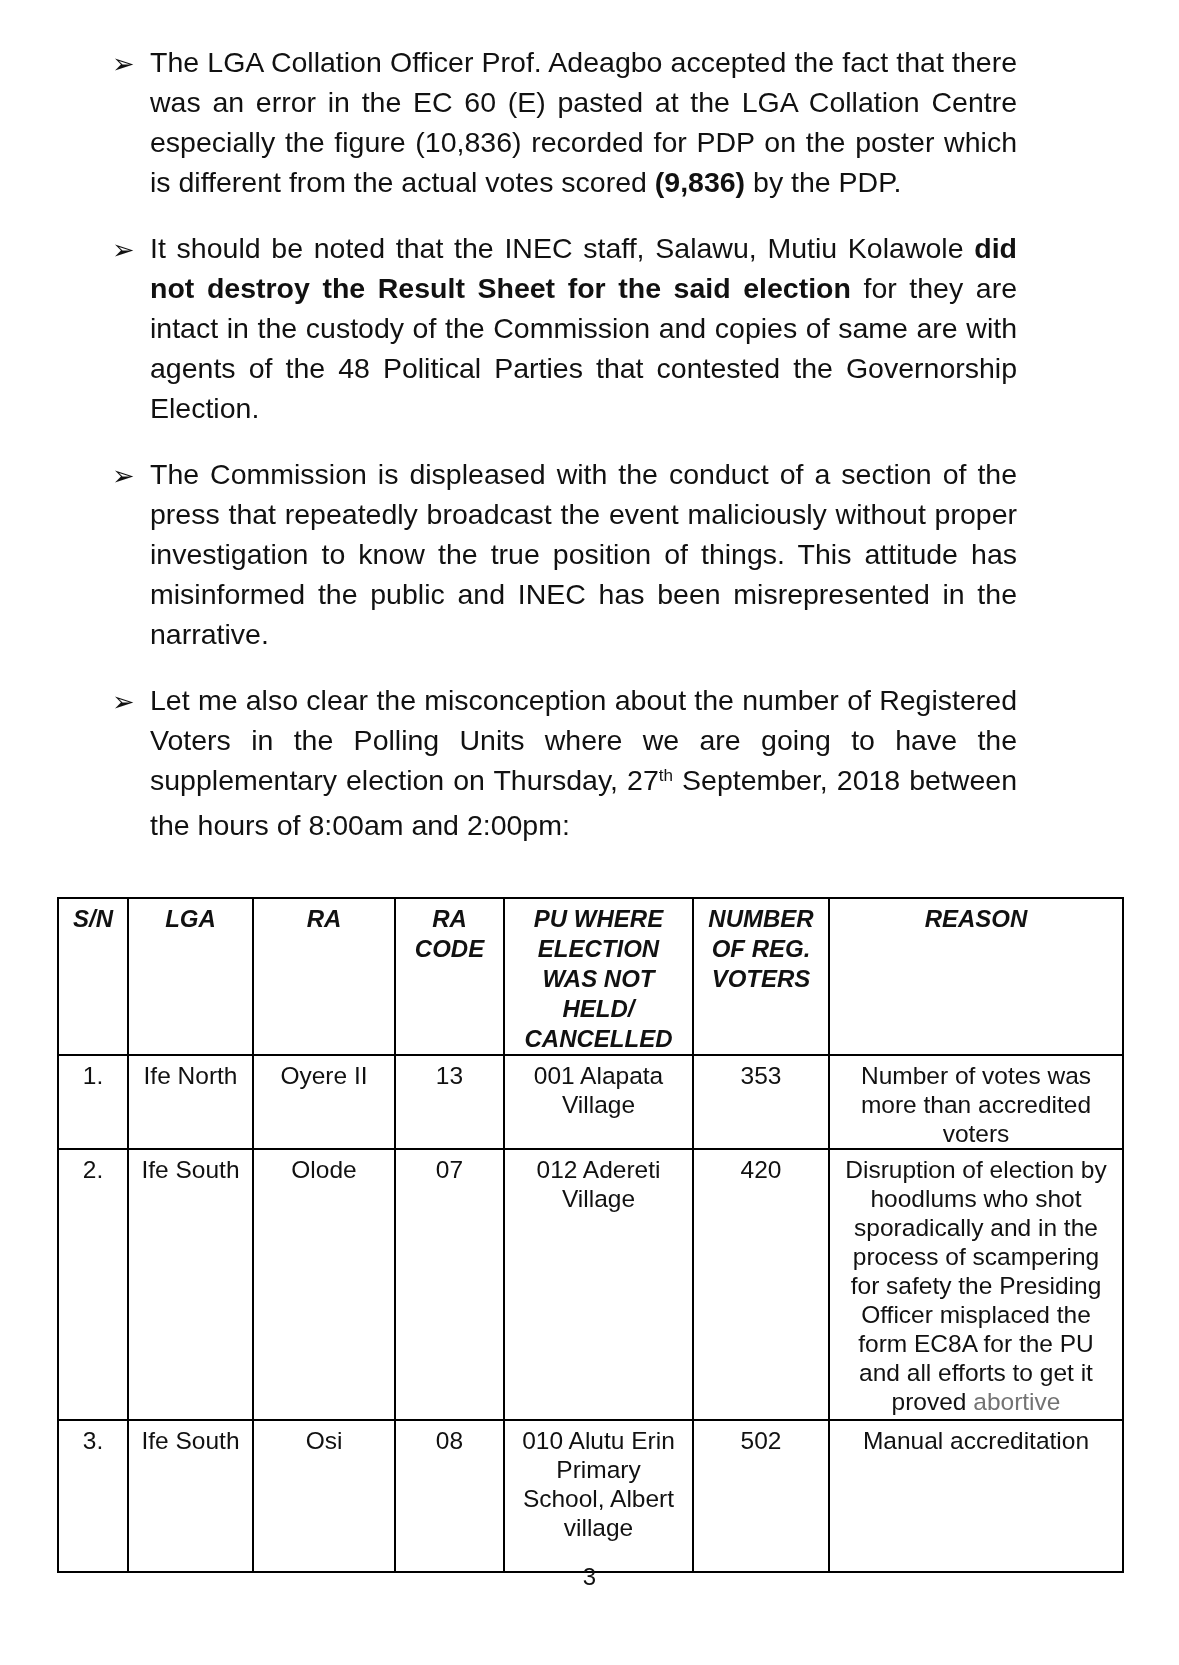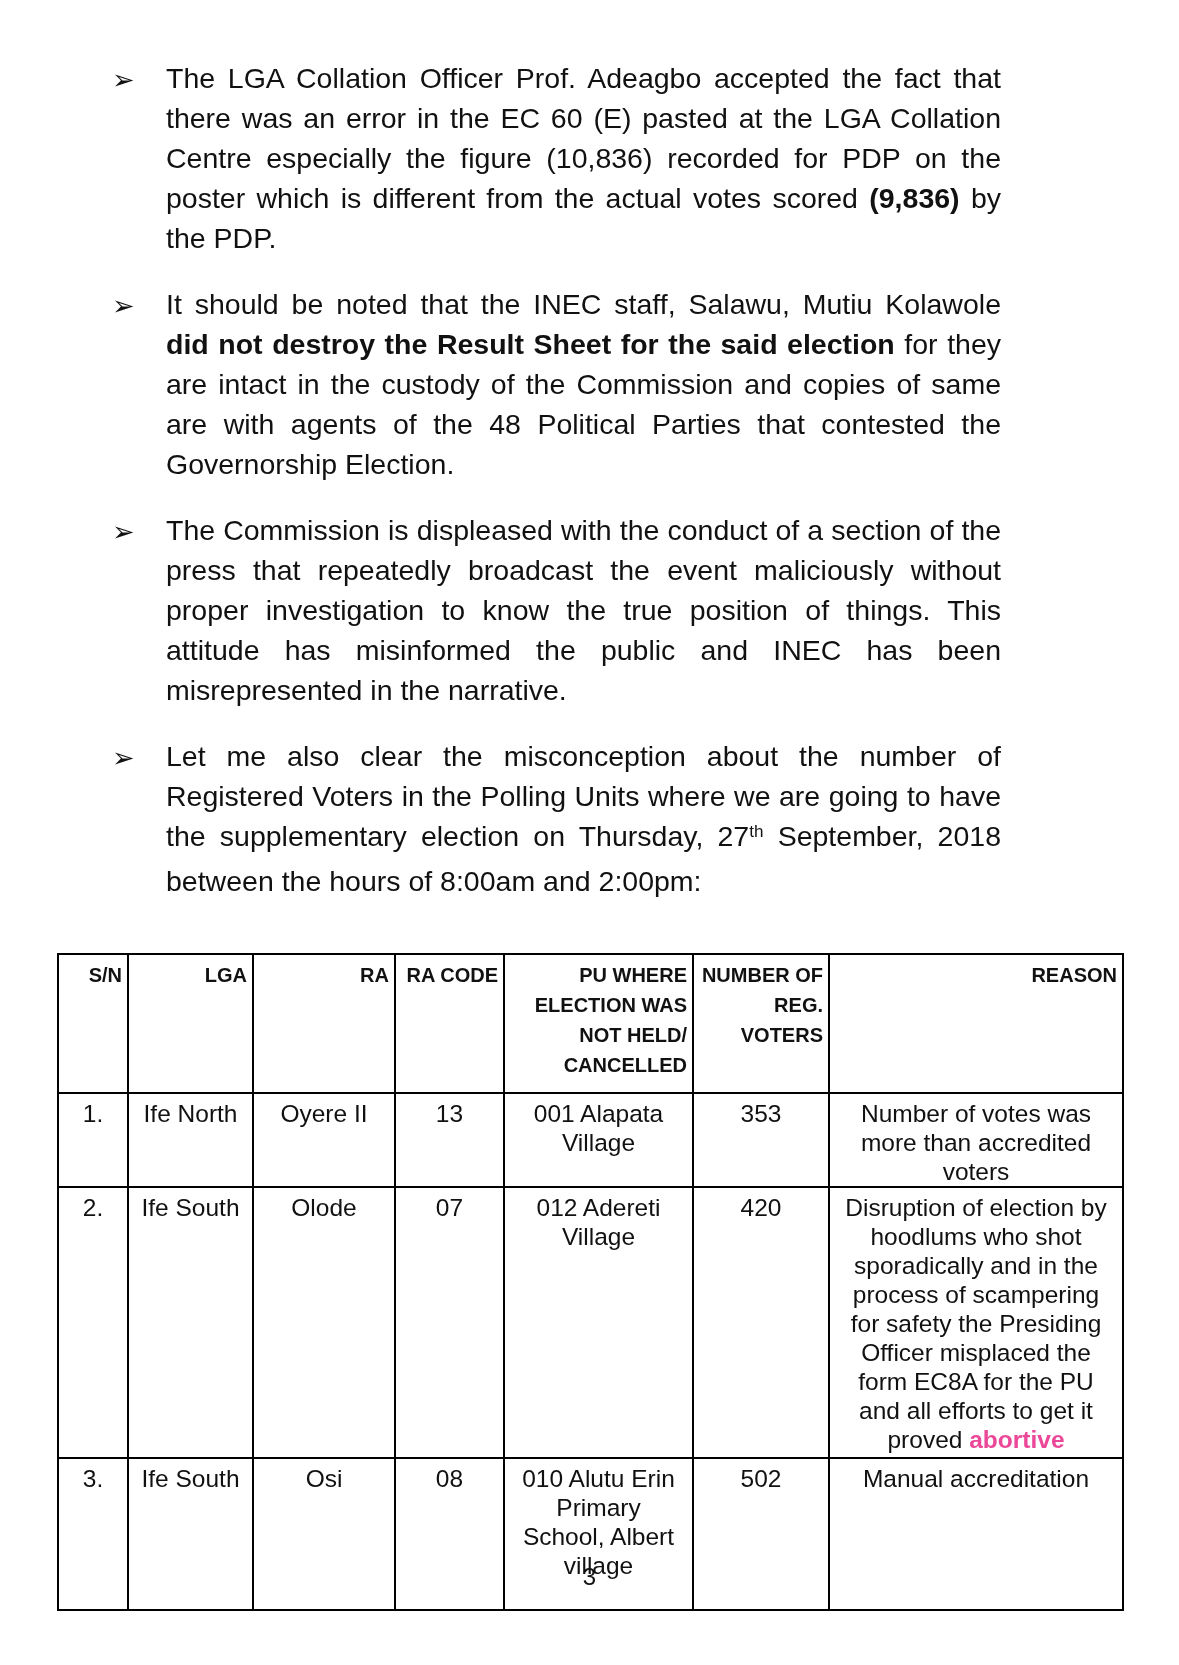--- a/index.html
+++ b/index.html
@@ -22,21 +22,21 @@
     width: 867px;
   }
   .bullet .marker {
     position: absolute;
     left: -38px; top: 2px;
     font-size: 27px;
     line-height: 40px;
     color: #111111;
   }
   .bullet p {
-    margin: 16px;
+    margin: 0;
     font-size: 28.5px;
     line-height: 40px;
     text-align: justify;
   }
   .bullet p sup {
     font-size: 0.6em;
     vertical-align: baseline;
     position: relative;
     top: -0.5em;
   }
@@ -46,25 +46,26 @@
     width: 1065px;
     margin: 52px 0 0 57px;
     border: 2px solid #000;
   }
   table.results th, table.results td {
     border: 2px solid #000;
     vertical-align: top;
     overflow: hidden;
   }
   table.results th {
-    font-size: 20px;
+    font-size: 24px;
     line-height: 30px;
     font-weight: bold;
-    text-align: right;
+    text-align: center;
     padding: 5px 5px 0 5px;
+    font-style: italic;
   }
   table.results td {
     font-size: 24.5px;
     line-height: 29px;
     padding: 5px 8px 0 8px;
     text-align: center;
   }
   table.results td.c { text-align: center; }
   tr.hdr   { height: 139px; }
   tr.row-1 { height: 62px; }
@@ -139,21 +140,21 @@
         <td class="c">353</td>
         <td>Number of votes was more than accredited voters</td>
       </tr>
       <tr class="row-2">
         <td class="c">2.</td>
         <td>Ife South</td>
         <td>Olode</td>
         <td class="c">07</td>
         <td>012 Adereti Village</td>
         <td class="c">420</td>
-        <td><span>Disruption of election by hoodlums who shot sporadically and in the process of scampering for safety the Presiding Officer misplaced the form EC8A for the PU and all efforts to get it proved </span><span style="color: #ec4899; font-weight: bold;">abortive</span></td>
+        <td><span>Disruption of election by hoodlums who shot sporadically and in the process of scampering for safety the Presiding Officer misplaced the form EC8A for the PU and all efforts to get it proved </span><span style="color: #737373;">abortive</span></td>
       </tr>
       <tr class="row-3">
         <td class="c">3.</td>
         <td>Ife South</td>
         <td>Osi</td>
         <td class="c">08</td>
         <td>010 Alutu Erin Primary School, Albert village</td>
         <td class="c">502</td>
         <td>Manual accreditation</td>
       </tr>

